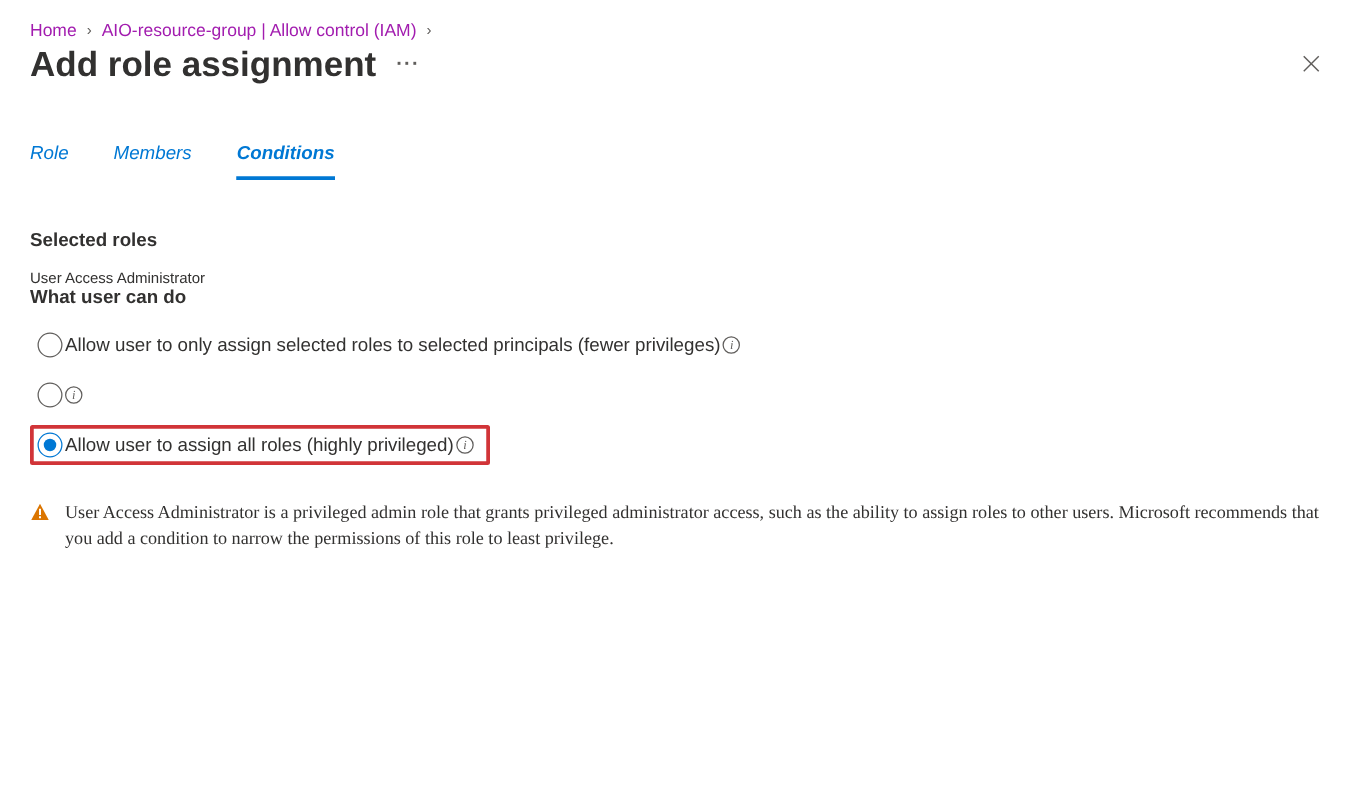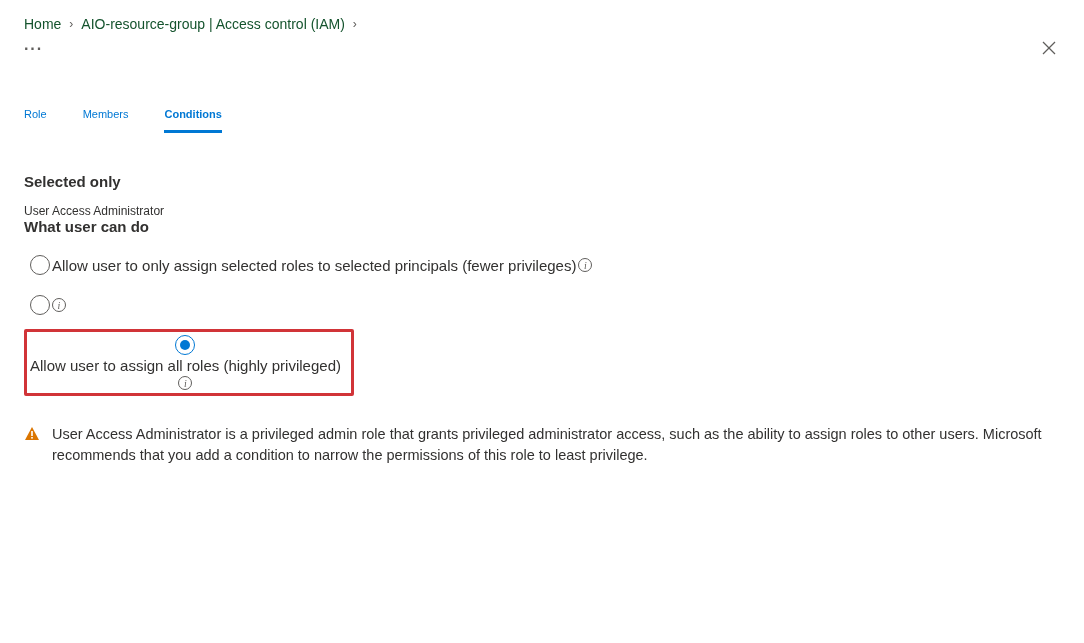--- a/index.html
+++ b/index.html
@@ -13,21 +13,21 @@
     width: 1084px;
   }
   .breadcrumb {
     display: flex;
     align-items: center;
     gap: 8px;
     font-size: 14px;
     margin-bottom: 4px;
   }
   .breadcrumb a {
-    color: #14532d;
+    color: #a21caf;
     text-decoration: none;
     cursor: pointer;
   }
   .breadcrumb .chev {
     color: #605e5c;
     font-size: 12px;
   }
   .header-row {
     display: flex;
     align-items: center;
@@ -58,24 +58,25 @@
     line-height: 1;
   }
   .tabs {
     display: flex;
     gap: 36px;
     border-bottom: 0;
     margin-bottom: 40px;
   }
   .tab {
     color: #0078d4;
-    font-size: 11px;
+    font-size: 15px;
     padding: 6px 0 10px 0;
     cursor: pointer;
     border-bottom: 3px solid transparent;
+    font-style: italic;
   }
   .tab.active {
     font-weight: 600;
     border-bottom: 3px solid #0078d4;
     text-align: center;
   }
   .section-label {
     font-weight: 600;
     font-size: 15px;
     margin: 0 0 14px 0;
@@ -92,21 +93,20 @@
     gap: 2px;
     padding: 6px 6px;
     margin-bottom: 8px;
   }
   .radio-row.highlight {
     border: 3px solid #e3008c;
     padding: 3px 3px;
     border-radius: 2px;
     width: fit-content;
     padding-right: 10px;
-    flex-direction: column;
   }
   
   .radio-row.highlight { border-color: #d13438; }
   .radio {
     width: 20px;
     height: 20px;
     border: 1px solid #605e5c;
     border-radius: 50%;
     display: inline-flex;
     align-items: center;
@@ -140,58 +140,60 @@
     font-family: Georgia, serif;
     cursor: pointer;
     flex-shrink: 0;
   }
   .warning-box {
     display: flex;
     gap: 12px;
     margin-top: 28px;
     font-size: 14.5px;
     line-height: 1.45;
+    font-family: Liberation Serif, serif;
   }
   .warn-icon {
     flex-shrink: 0;
     margin-top: 2px;
   }
   .warn-icon svg { display:block; }
 </style>
 </head>
 <body>
 
 <nav class="breadcrumb">
   <a>Home</a>
   <span class="chev">›</span>
-  <a>AIO-resource-group | Access control (IAM)</a>
+  <a>AIO-resource-group | Allow control (IAM)</a>
   <span class="chev">›</span>
 </nav>
 
 <div class="header-row">
   <h1 class="page-title">
+    <span>Add role assignment</span>
     <span class="more-dots">···</span>
   </h1>
   <button class="close-btn">
     <span>
       <svg width="14" height="14" viewBox="0 0 14 14">
           <line x1="1" y1="1" x2="13" y2="13" stroke="#605e5c" stroke-width="1.2"></line>
           <line x1="13" y1="1" x2="1" y2="13" stroke="#605e5c" stroke-width="1.2"></line>
         </svg>
     </span>
   </button>
 </div>
 
 <div class="tabs">
   <div class="tab">Role</div>
   <div class="tab">Members</div>
   <div class="tab active">Conditions</div>
 </div>
 
-<div class="section-label">Selected only</div>
+<div class="section-label">Selected roles</div>
 <div class="selected-role-value">User Access Administrator</div>
 
 <div class="section-label">What user can do</div>
 
 <div class="radio-group">
 
   <div class="radio-row">
     <span class="radio">
         <span class="dot"></span>
       </span>

